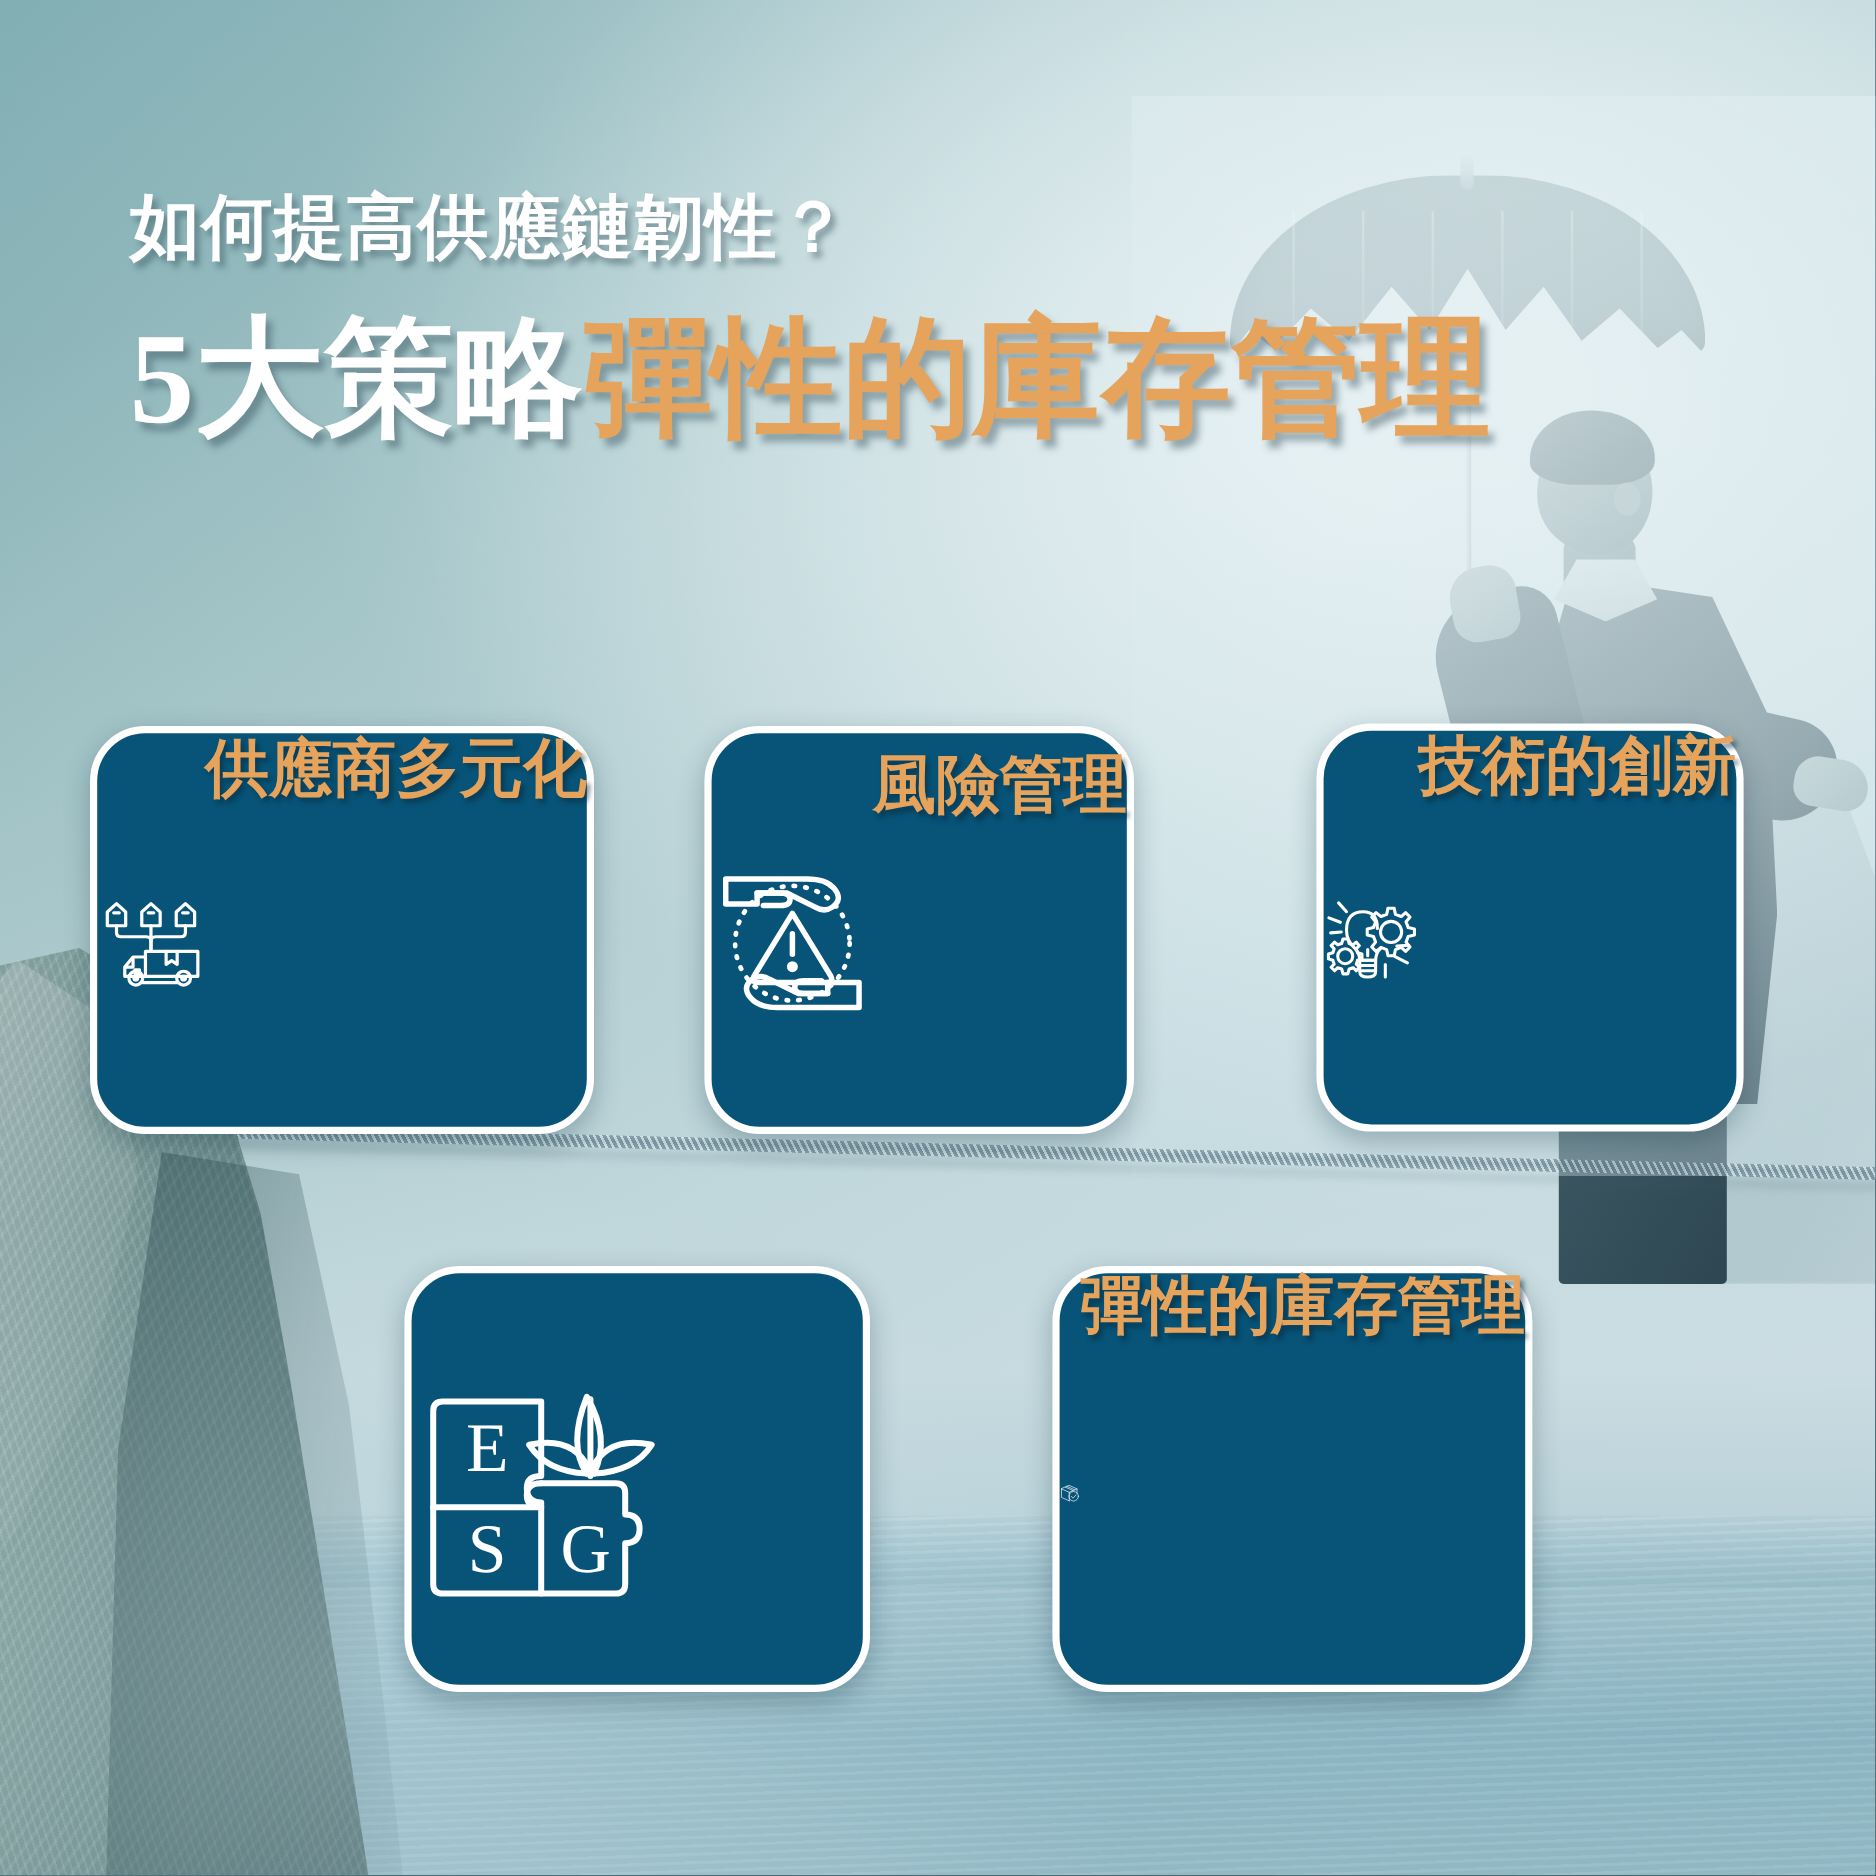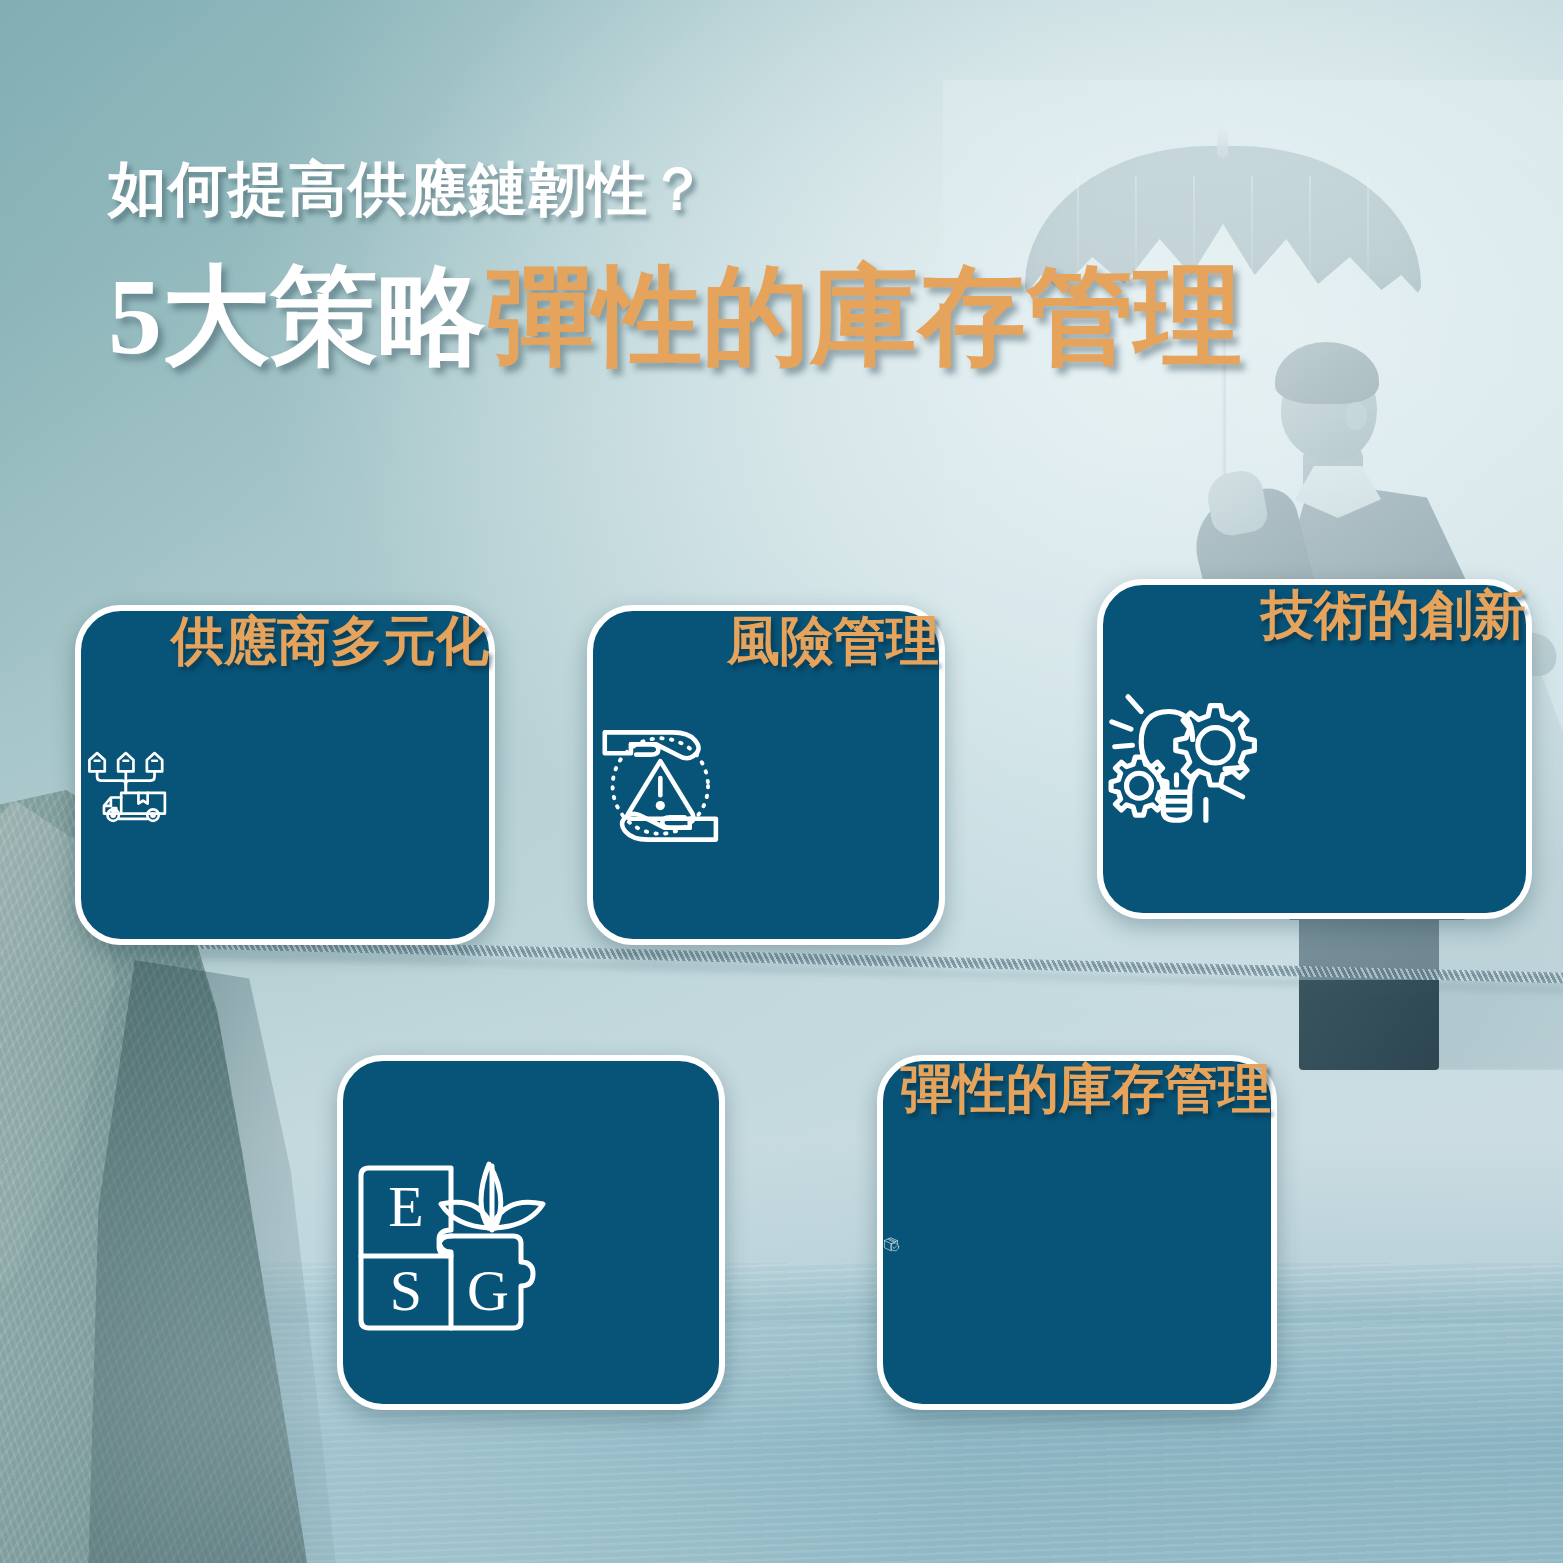--- a/index.html
+++ b/index.html
@@ -240,27 +240,27 @@
     font-weight: 700;
     line-height: 1.05;
     white-space: nowrap;
     text-shadow: 3px 4px 4px rgba(8,40,58,0.55);
     margin-bottom: auto;
   }
 
   
   #card-1 { left: 75px;   top: 605px;  width: 420px; height: 340px; }
   #card-2 { left: 587px;  top: 605px;  width: 358px; height: 340px; }
-  #card-3 { left: 1097px; top: 579px;  width: 435px; height: 340px; }
+  #card-3 { left: 1097px; top: 603px;  width: 356px; height: 340px; }
   
   #card-4 { left: 337px;  top: 1055px; width: 388px; height: 355px; }
   #card-5 { left: 877px;  top: 1055px; width: 400px; height: 355px; }
 
   #card-1 .card-label { font-size: 53px; margin-top: 2px; }
-  #card-2 .card-label { font-size: 53px; margin-top: 2px; }
+  #card-2 .card-label { font-size: 53px; margin-top: 16px; }
   #card-3 .card-label { font-size: 53px; margin-top: 2px; }
   #card-4 .card-label { font-size: 53px; margin-top: 10px; }
   #card-5 .card-label { font-size: 53px; margin-top: 0; }
 
   #card-1 .card-icon { margin-top: 28px; }
   #card-2 .card-icon { margin-top: 28px; }
   #card-3 .card-icon { margin-top: 28px; }
   #card-4 .card-icon { margin-top: 30px; }
   #card-5 .card-icon { margin-top: 30px; }
 

